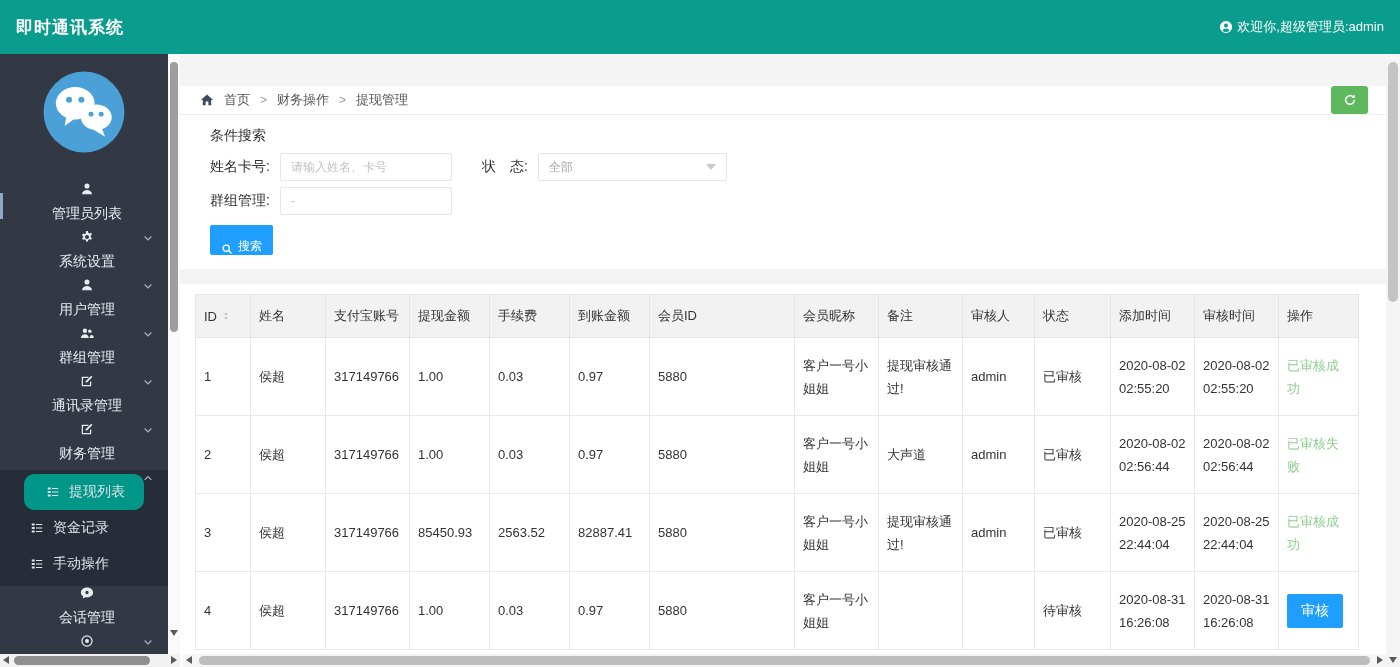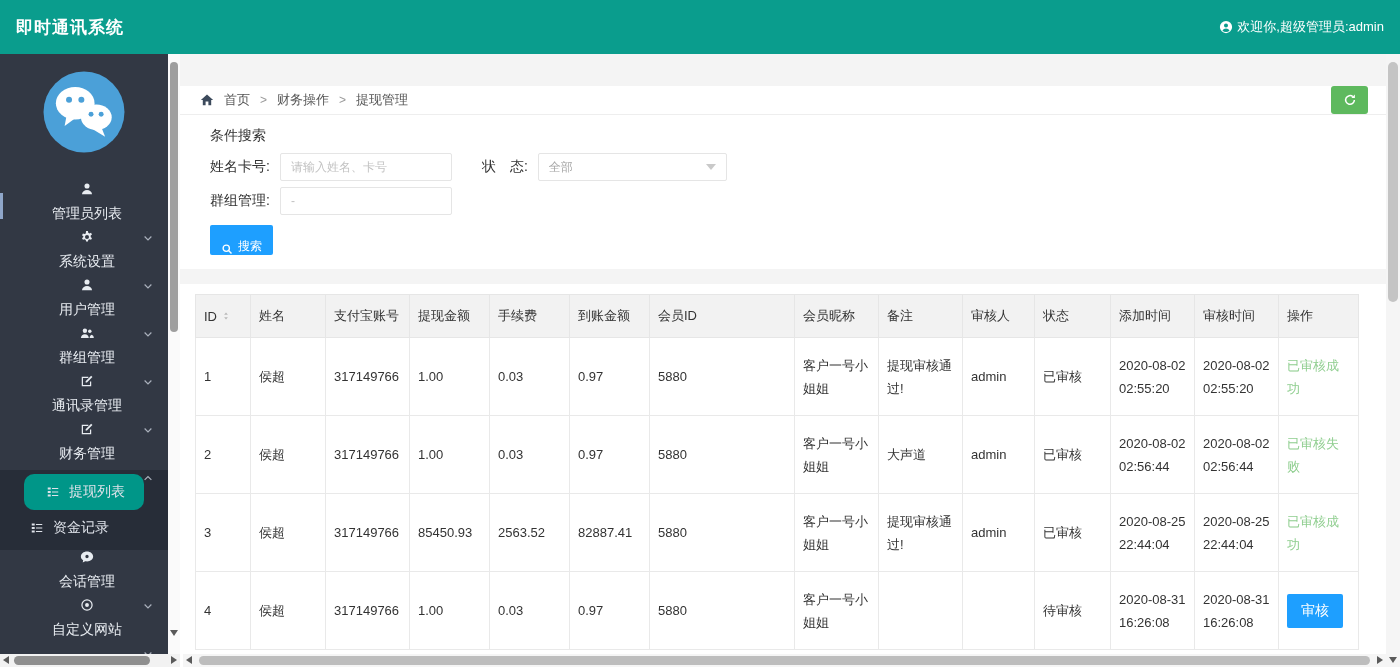--- a/index.html
+++ b/index.html
@@ -229,20 +229,28 @@
             </span>
             <span>提现列表</span>
           </div>
           <div class="submenu-item">
             <span class="ic ">
               <svg viewBox="0 0 16 16" fill="currentColor">
                 <path d="M2 2.8h3.4v2.4H2zM6.8 3.4H14v1.2H6.8zM2 6.8h3.4v2.4H2zM6.8 7.4H14v1.2H6.8zM2 10.8h3.4v2.4H2zM6.8 11.4H14v1.2H6.8z"></path>
               </svg>
             </span>
             <span>资金记录</span>
+          </div>
+          <div class="submenu-item">
+            <span class="ic ">
+              <svg viewBox="0 0 16 16" fill="currentColor">
+                <path d="M2 2.8h3.4v2.4H2zM6.8 3.4H14v1.2H6.8zM2 6.8h3.4v2.4H2zM6.8 7.4H14v1.2H6.8zM2 10.8h3.4v2.4H2zM6.8 11.4H14v1.2H6.8z"></path>
+              </svg>
+            </span>
+            <span>手动操作</span>
           </div>
         </div>
         <div class="menu-item">
           <span class="ic ">
             <svg viewBox="0 0 16 16" fill="currentColor">
               <path fill-rule="evenodd" d="M8 1.8c-3.9 0-7 2.5-7 5.6 0 1.8 1 3.3 2.6 4.3l-.5 2.6 2.9-1.5c.6.1 1.3.2 2 .2 3.9 0 7-2.5 7-5.6s-3.1-5.6-7-5.6zm0 3.7a1.9 1.9 0 1 1 0 3.8 1.9 1.9 0 0 1 0-3.8z"></path>
             </svg>
           </span>
           <span>会话管理</span>
           <span class="ic chev">

